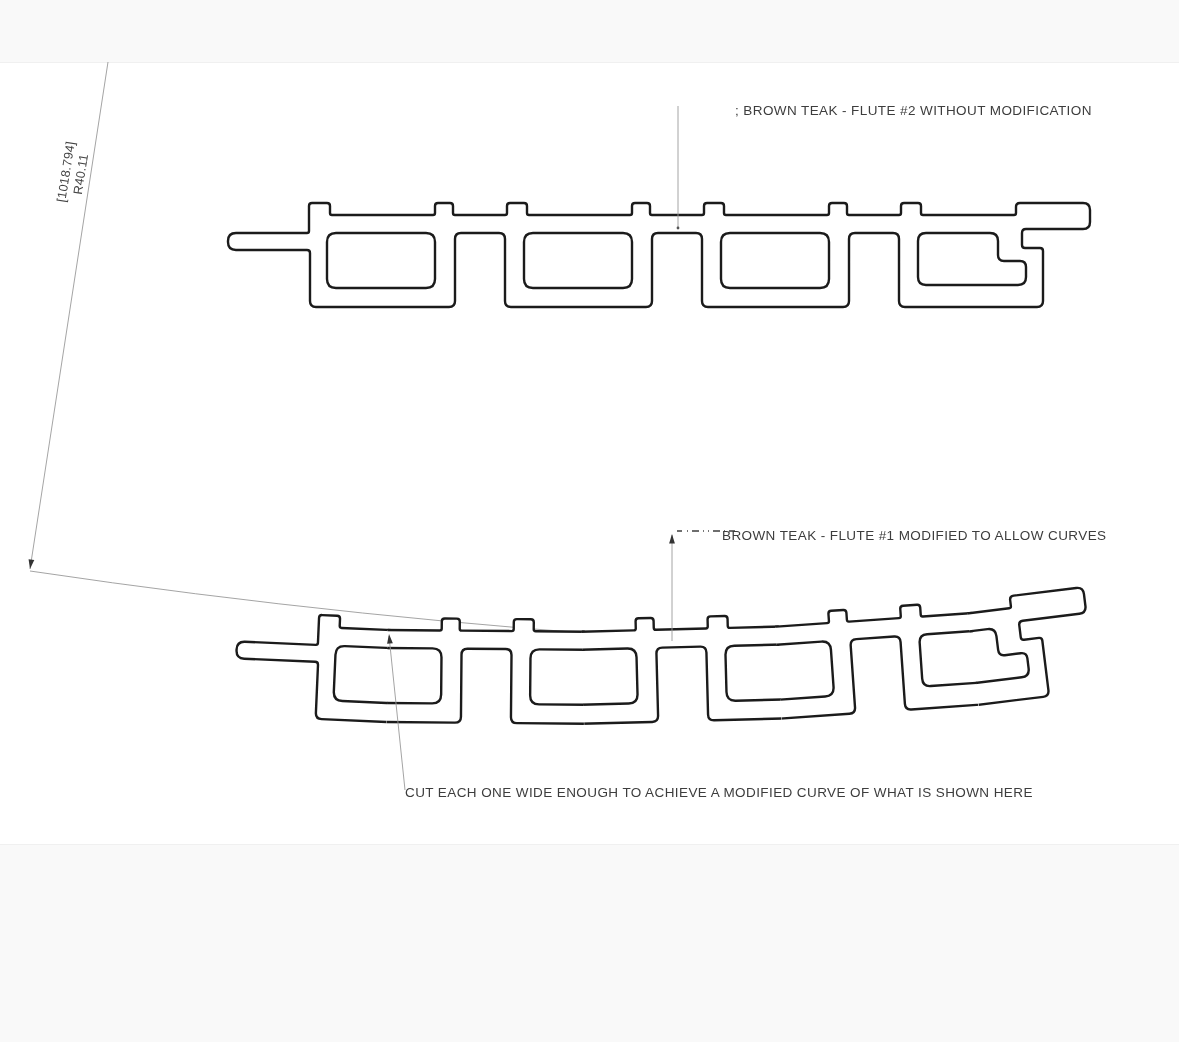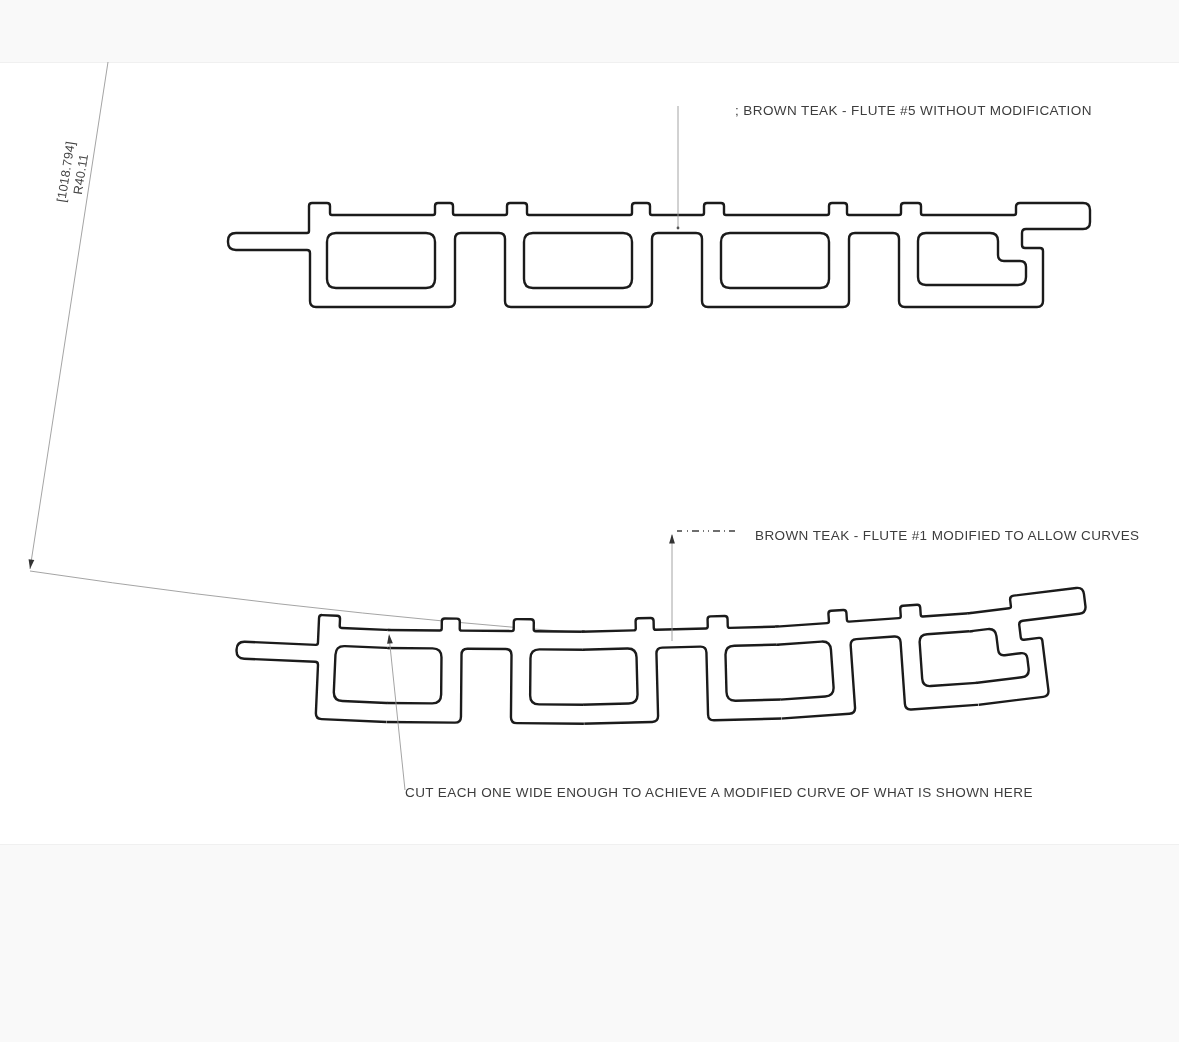--- a/index.html
+++ b/index.html
@@ -83,24 +83,24 @@
         <line x1="729" y1="531" x2="735" y2="531"></line>
       </g>
     </svg>
 
   <div class="dim-text">
     <div>[1018.794]</div>
     <div>R40.11</div>
   </div>
 
   <div class="cad-label" style="left:735px;top:103px;">
-    <span>; </span><span>BROWN TEAK - FLUTE #5 WITHOUT MODIFICATION</span>
+    <span>; </span><span>BROWN TEAK - FLUTE #2 WITHOUT MODIFICATION</span>
   </div>
 
-  <div class="cad-label" style="left:755px;top:528px;">
+  <div class="cad-label" style="left:722px;top:528px;">
     <span>BROWN TEAK - FLUTE #1 MODIFIED TO ALLOW CURVES</span>
   </div>
 
   <div class="cad-label" style="left:405px;top:785px;">
     <span>CUT EACH ONE WIDE ENOUGH TO ACHIEVE A MODIFIED CURVE OF WHAT IS SHOWN HERE</span>
   </div>
 
 </div>
 
 </body></html>

